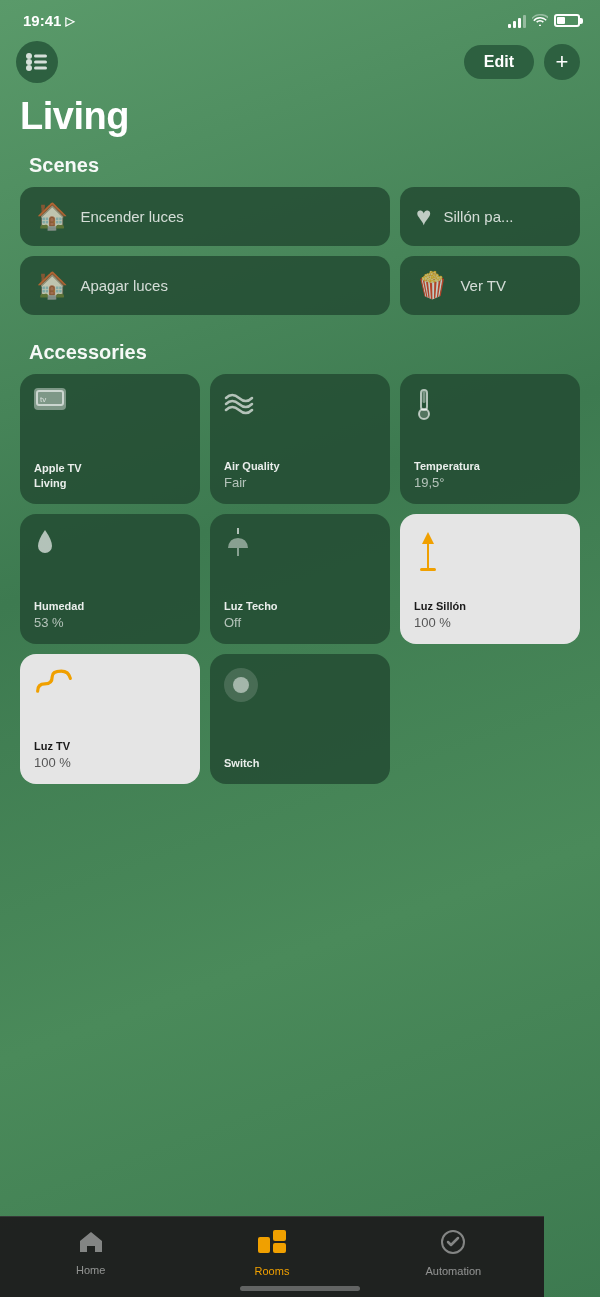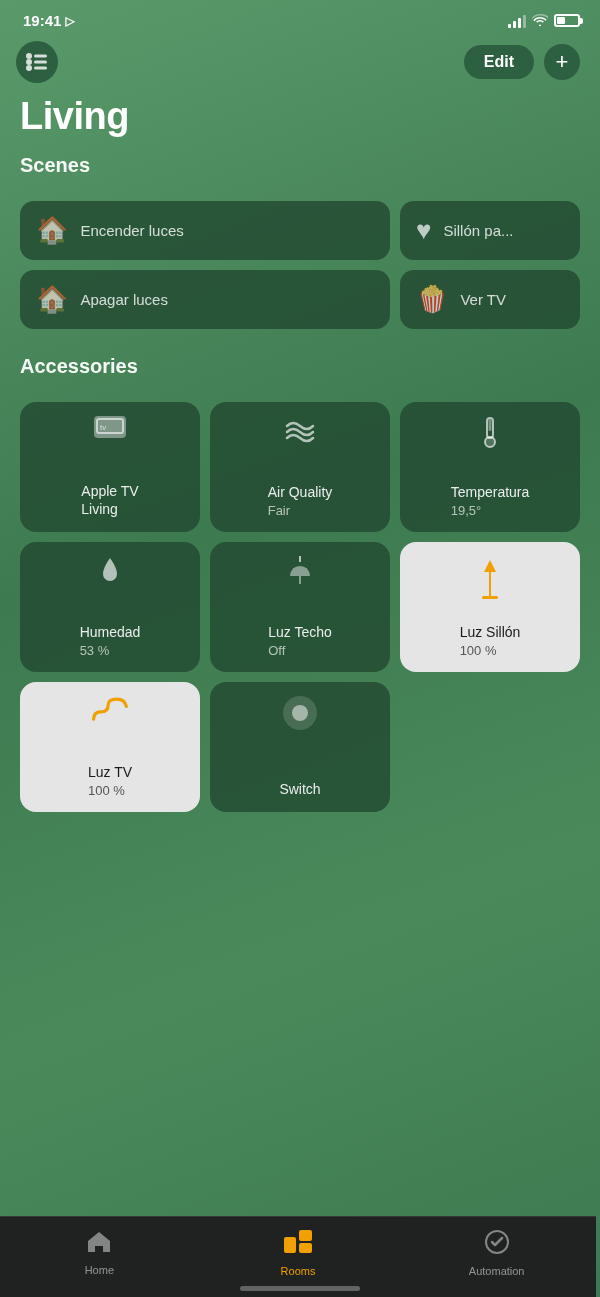--- a/index.html
+++ b/index.html
@@ -99,22 +99,23 @@
       font-size: 38px;
       font-weight: 700;
       padding: 4px 20px 16px 20px;
       letter-spacing: -0.5px;
     }
 
     
     .section-label {
       font-size: 20px;
       font-weight: 600;
-      padding: 0 20px 24px 20px;
+      padding: 0 20px 10px 20px;
       color: rgba(255,255,255,0.95);
+      margin-left: 9px;
     }
 
     
     .scenes-container {
       padding: 0 20px;
       overflow: hidden;
     }
     .scenes-row {
       display: flex;
       gap: 10px;
@@ -158,34 +159,33 @@
     .accessory-tile {
       background: rgba(35, 75, 50, 0.85);
       border-radius: 16px;
       padding: 14px;
       display: flex;
       flex-direction: column;
       justify-content: space-between;
       min-height: 130px;
       cursor: pointer;
       position: relative;
-      align-items: center;
     }
     .accessory-tile.active {
       background: #e5e5e5;
       color: #1a1a1a;
     }
     .accessory-icon {
       font-size: 28px;
       color: rgba(255,255,255,0.65);
       margin-bottom: 8px;
     }
     .accessory-name {
-      font-size: 14px;
-      font-weight: 400;
+      font-size: 11px;
+      font-weight: 700;
       color: rgba(255,255,255,0.9);
       line-height: 1.3;
     }
     .accessory-tile.active .accessory-name { color: #1a1a1a; }
     .accessory-status {
       font-size: 13px;
       color: rgba(255,255,255,0.65);
       margin-top: 2px;
     }
     .accessory-tile.active .accessory-status { color: #555; }
@@ -233,21 +233,21 @@
       width: 16px; height: 16px;
       background: rgba(255,255,255,0.5);
       border-radius: 50%;
     }
 
     
     .bottom-nav {
       position: fixed;
       bottom: 0;
       left: 0; right: 0;
-      width: 596px;
+      width: 544px;
       background: rgba(30, 30, 30, 0.96);
       display: flex;
       justify-content: space-around;
       align-items: center;
       padding: 12px 0 20px 0;
       border-top: 1px solid rgba(255,255,255,0.1);
     }
     .nav-item {
       display: flex;
       flex-direction: column;

